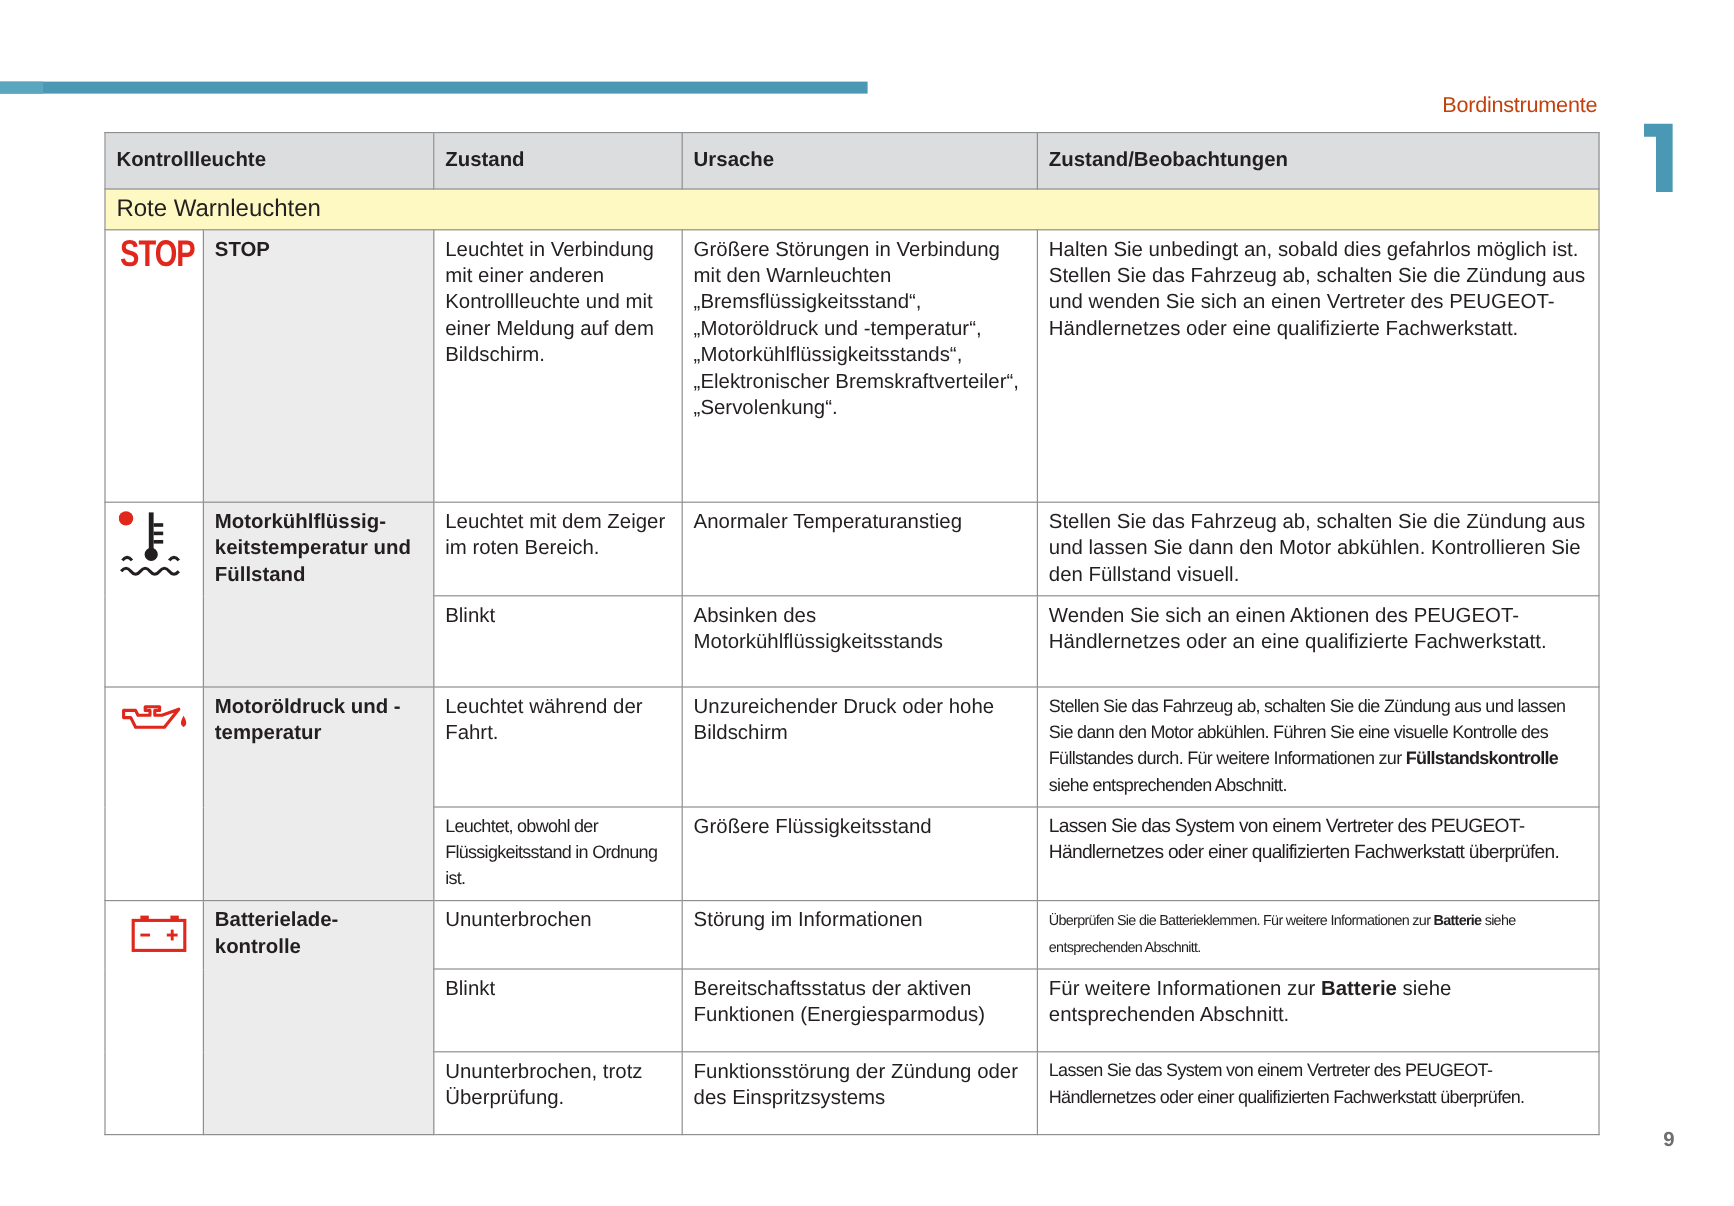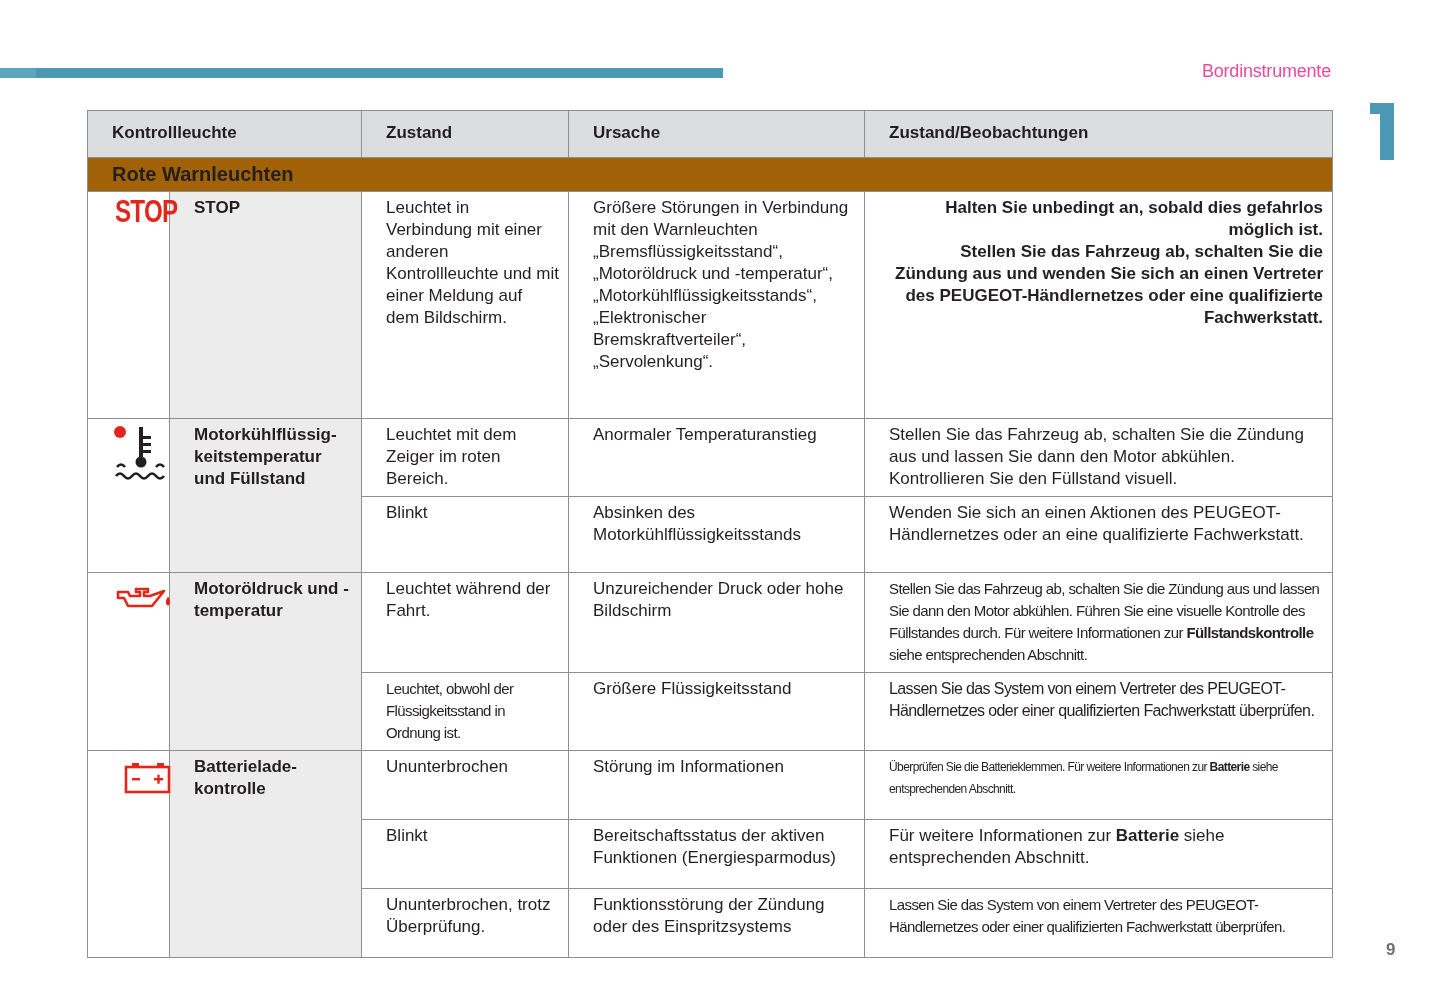--- a/index.html
+++ b/index.html
@@ -1,34 +1,34 @@
 <!DOCTYPE html>
 <html><head>
 <meta charset="utf-8">
 <style>
   html, body { margin: 0; padding: 0; background: #ffffff; }
   body { width: 1445px; height: 1005px; position: relative; overflow: hidden;
          font-family: "Liberation Sans", "DejaVu Sans", sans-serif; color: #231f20; }
   .top-bar { position: absolute; left: 0; top: 68px; width: 723px; height: 10px; background: #4a98b3; }
   .top-bar .fade { position: absolute; left: 0; top: 0; width: 36px; height: 10px; background: #5aa6bf; }
-  .section-title { position: absolute; right: 114px; top: 61px; font-size: 18px; color: #ec4899; letter-spacing: -0.2px; }
+  .section-title { position: absolute; right: 114px; top: 77px; font-size: 18px; color: #c2410c; letter-spacing: -0.2px; }
   .chapter-num { position: absolute; left: 1370px; top: 103px; width: 24px; height: 57px; }
   .page-num { position: absolute; left: 1386px; top: 940px; font-size: 17px; font-weight: bold; color: #6f6f6f; }
 
   table.main { position: absolute; left: 87px; top: 110px; width: 1245px; border-collapse: collapse;
                table-layout: fixed; font-size: 17px; line-height: 22px; }
-  table.main td, table.main th { border: 1.5px solid #8f8f8f; vertical-align: top; padding: 5px 9px 6px 24px; }
+  table.main td, table.main th { border: 1.5px solid #8f8f8f; vertical-align: top; padding: 5px 9px 6px 9px; }
   table.main th { background: #dcdddf; text-align: left; font-weight: bold; font-size: 17px;
                   height: 36px; vertical-align: middle; padding-top: 4px; }
-  .group-row td { font-size: 20px; font-weight: bold; padding: 8px 9px 7px 9px; background: #a16207; }
+  .group-row td { font-size: 20px; font-weight: normal; padding: 8px 9px 7px 9px; background: #fef9c3; }
   td.icon-cell { background: #fff; padding: 10px 6px; text-align: left; }
   td.name-cell { background: #ececed; font-weight: bold; }
   .cond-small, .act-small { font-size: 15px; line-height: 22px; letter-spacing: -0.6px;
                             transform-origin: left; }
-  .act-bold { font-weight: bold; text-align: right; }
+  .act-bold { font-weight: normal; }
   .stop-icon { color: #e1261c; font-weight: bold; font-size: 31px; letter-spacing: -1px;
                transform: scaleX(0.78); transform-origin: left; display: inline-block; margin-left: 3px; margin-top: 4px; }
   b { font-weight: bold; }
 </style>
 </head>
 <body>
 
 <div class="top-bar">
     <div class="fade"></div>
   </div>
@@ -115,21 +115,21 @@
       <td>Leuchtet während der Fahrt.</td>
       <td>Unzureichender Druck oder hohe Bildschirm</td>
       <td class="act-small"><span>Stellen Sie das Fahrzeug ab, schalten Sie die Zündung aus und lassen Sie dann den Motor abkühlen. Führen Sie eine visuelle Kontrolle des Füllstandes durch. Für weitere Informationen zur </span><b>Füllstandskontrolle</b><span> siehe entsprechenden Abschnitt.</span></td>
     </tr>
     <tr style="height:62px">
       <td class="cond-small">Leuchtet, obwohl der Flüssigkeitsstand in Ordnung ist.</td>
       <td>Größere Flüssigkeitsstand</td>
       <td class="act-small" style="font-size:16px">Lassen Sie das System von einem Vertreter des PEUGEOT-Händlernetzes oder einer qualifizierten Fachwerkstatt überprüfen.</td>
     </tr>
 
-    <tr style="height:69px">
+    <tr style="height:57px">
       <td class="icon-cell" rowspan="3">
         <svg width="48" height="32" viewBox="0 0 48 32" style="margin-left:12px;margin-top:6px">
           <rect x="8" y="1" width="7" height="4" fill="#e1261c"></rect>
           <rect x="33" y="1" width="7" height="4" fill="#e1261c"></rect>
           <rect x="2" y="5" width="43" height="25" stroke="#e1261c" stroke-width="2.6" fill="none"></rect>
           <rect x="8" y="16" width="8" height="2.4" fill="#e1261c"></rect>
           <rect x="30" y="16" width="9" height="2.4" fill="#e1261c"></rect>
           <rect x="33.3" y="12.7" width="2.4" height="9" fill="#e1261c"></rect>
         </svg>
       </td>

